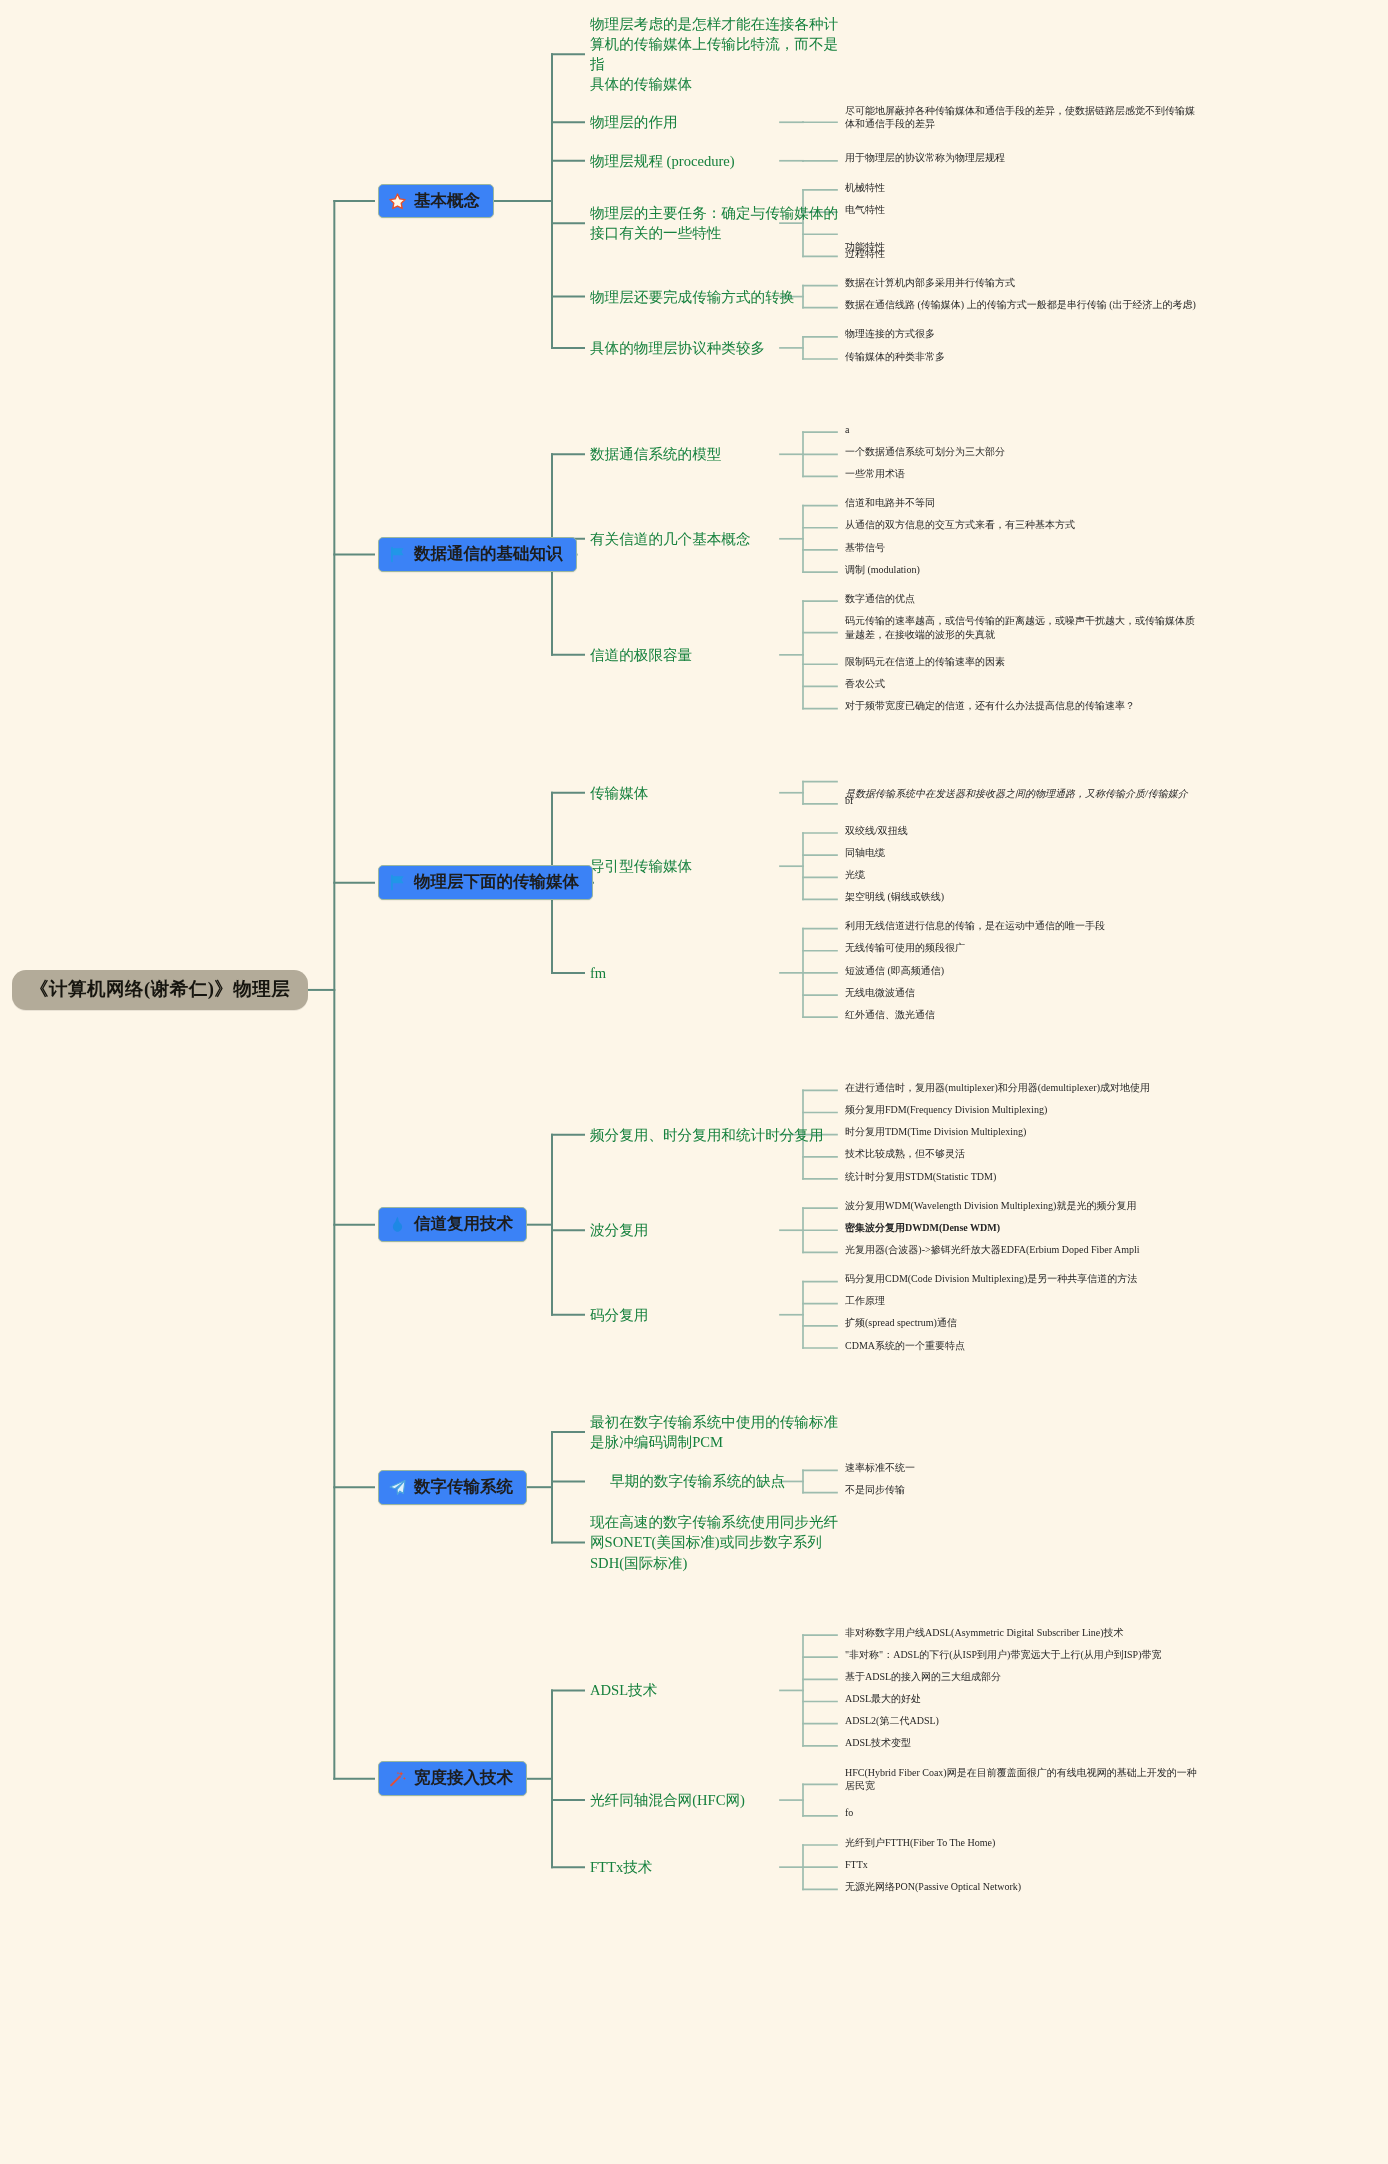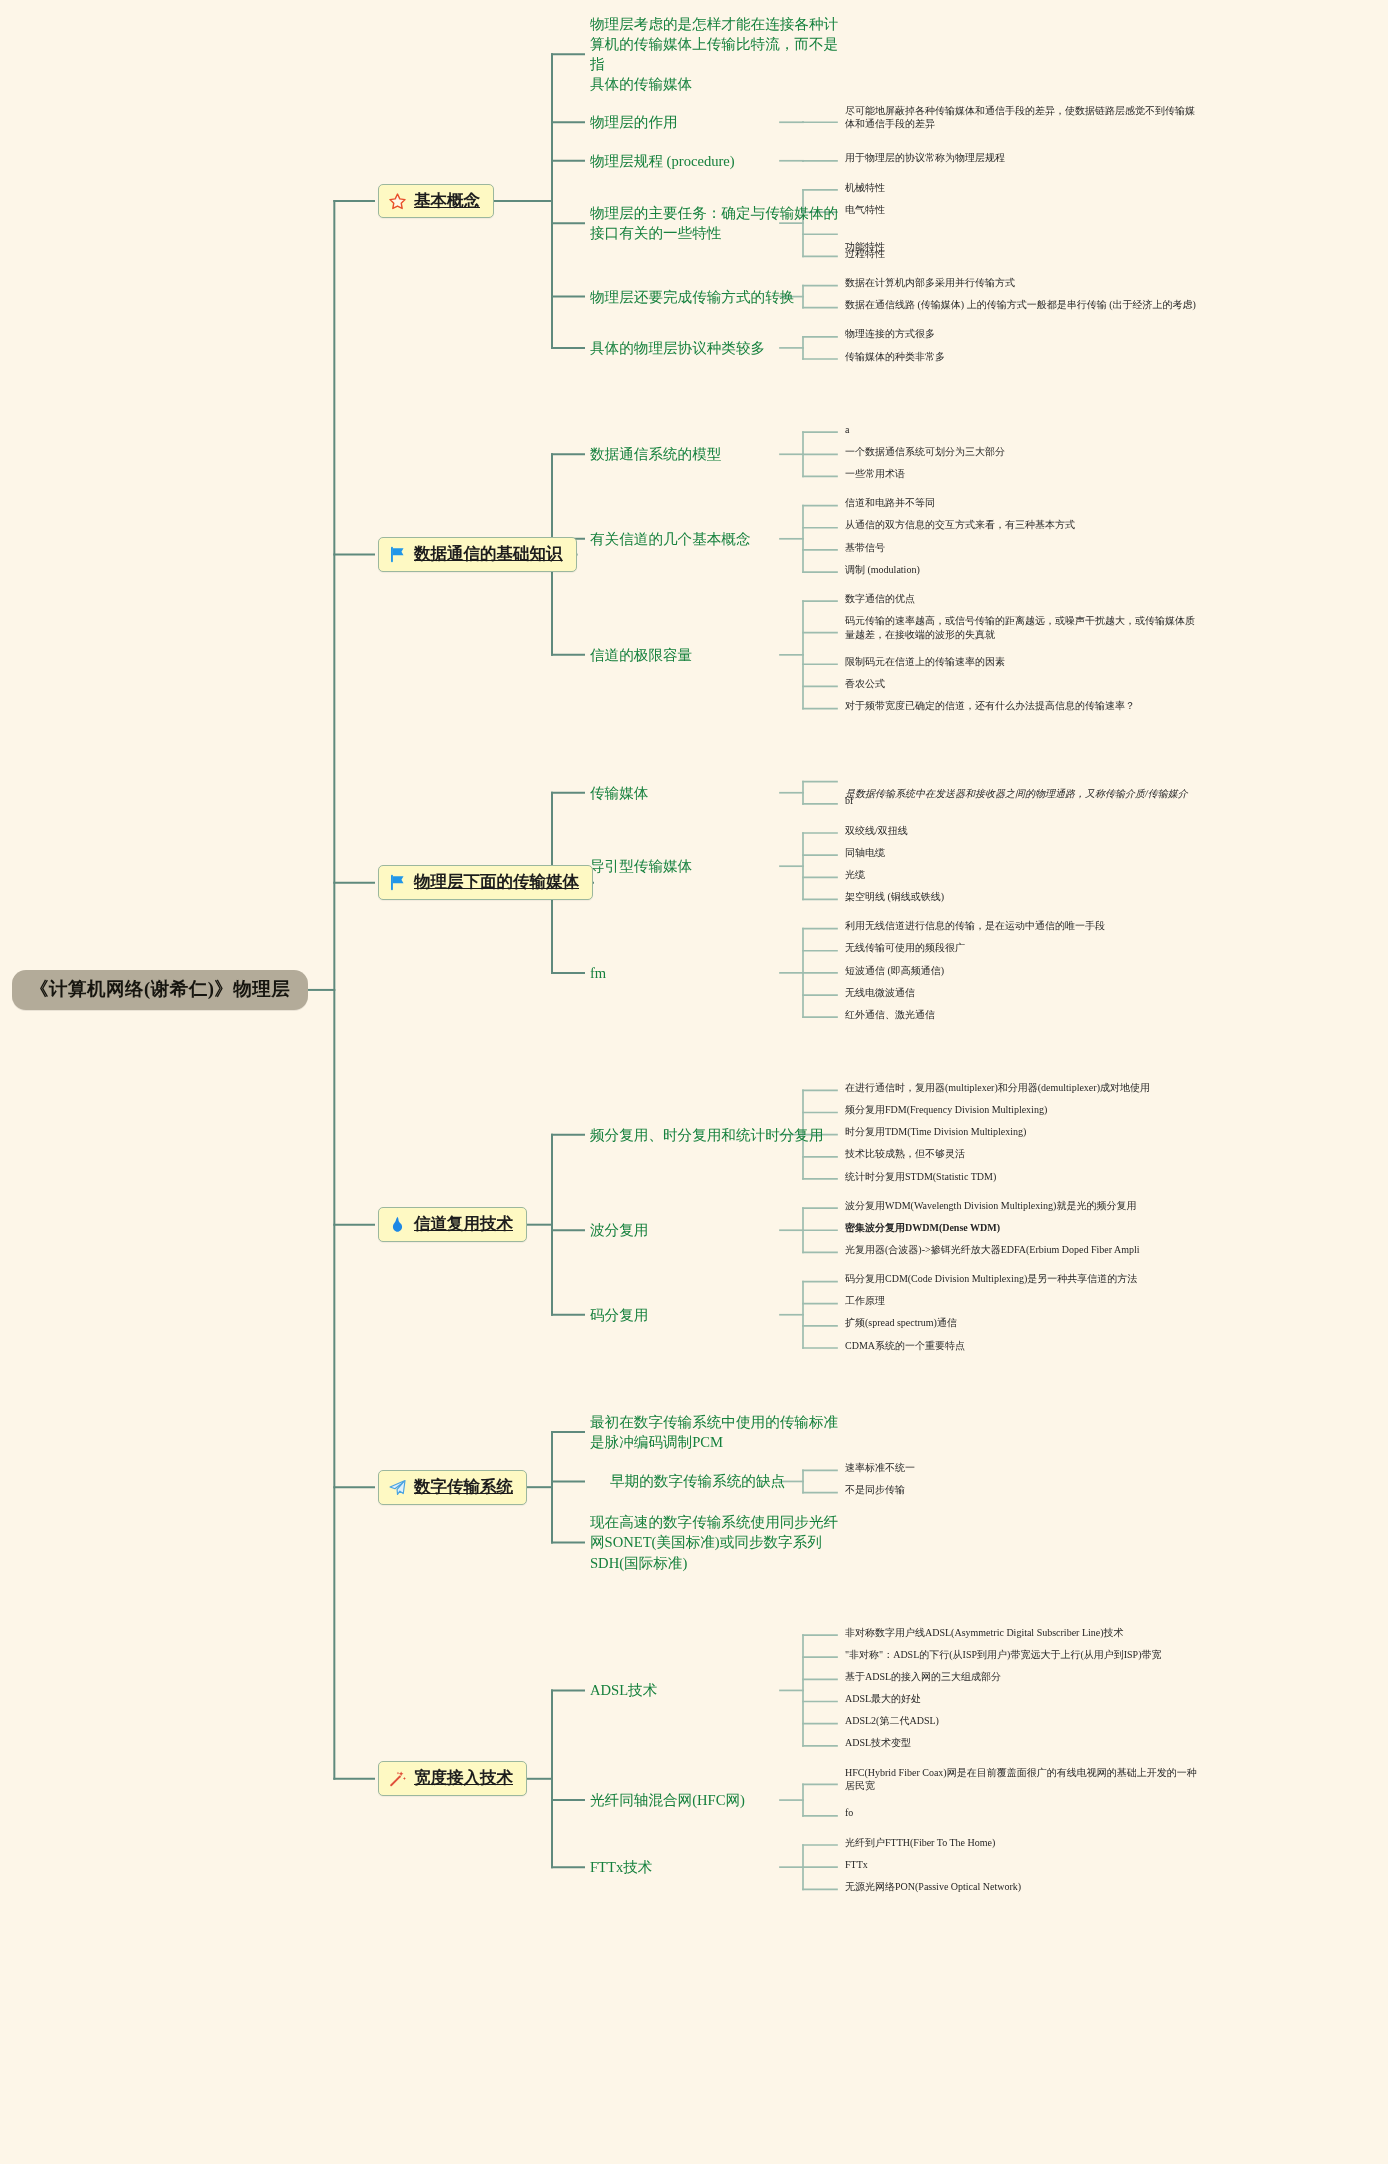--- a/index.html
+++ b/index.html
@@ -31,32 +31,31 @@
     border-radius: 14px;
     padding: 7px 18px;
     font-size: 18.5px;
     font-weight: bold;
     letter-spacing: .5px;
     box-shadow: 0 1px 0 rgba(0,0,0,.08);
   }
 
   
   .topic {
-    background: #fef9c3;
+    background: #3b82f6;
     border: 1.4px solid #9bb79e;
     border-radius: 5px;
     padding: 5px 13px 5px 9px;
     font-size: 16.5px;
     font-weight: bold;
     color: #1d1d1d;
     display: flex;
     align-items: center;
     gap: 7px;
     box-shadow: 0 1px 1px rgba(0,0,0,.05);
-    text-decoration: underline;
   }
   .topic .ico { width: 19px; height: 19px; flex: 0 0 19px; display:block; }
 
   
   .lvl2 { font-size: 14.6px; color: #15803d; font-weight: normal; }
   
   .lvl3 { font-size: 10px; color: #262626; font-weight: normal; }
 </style>
 </head>
 <body>

